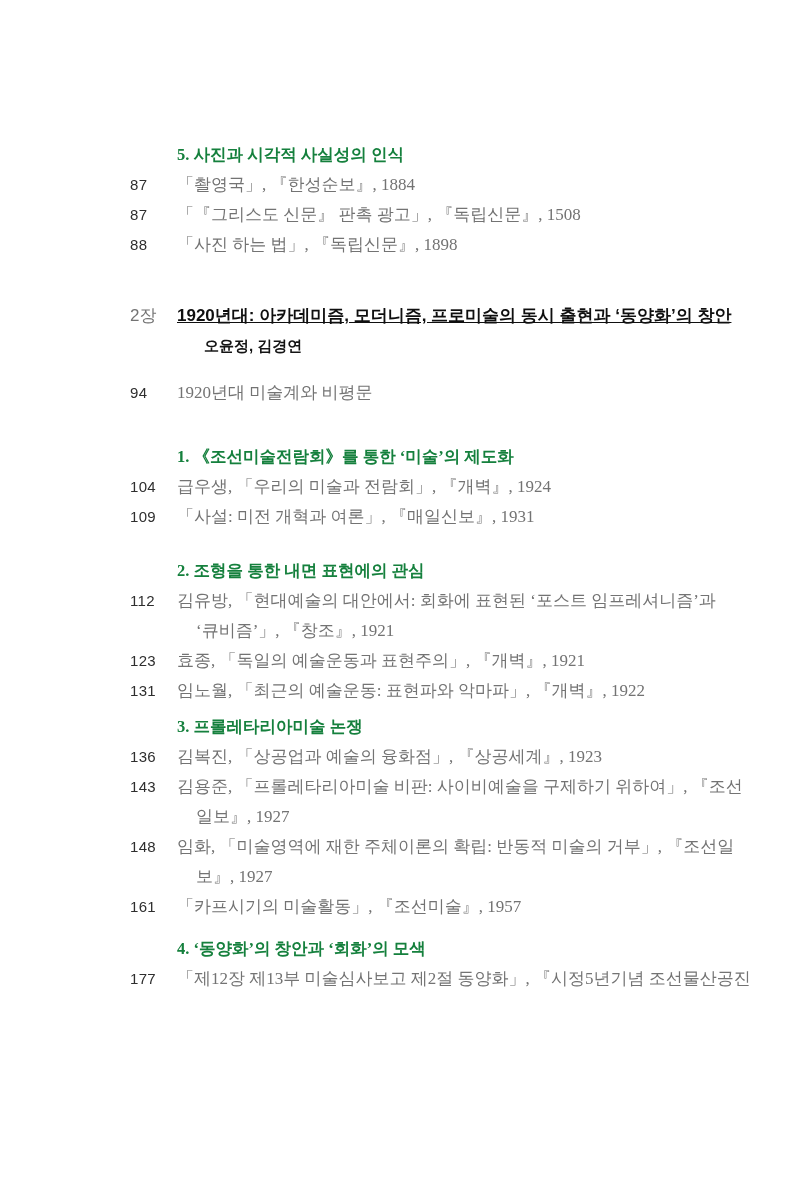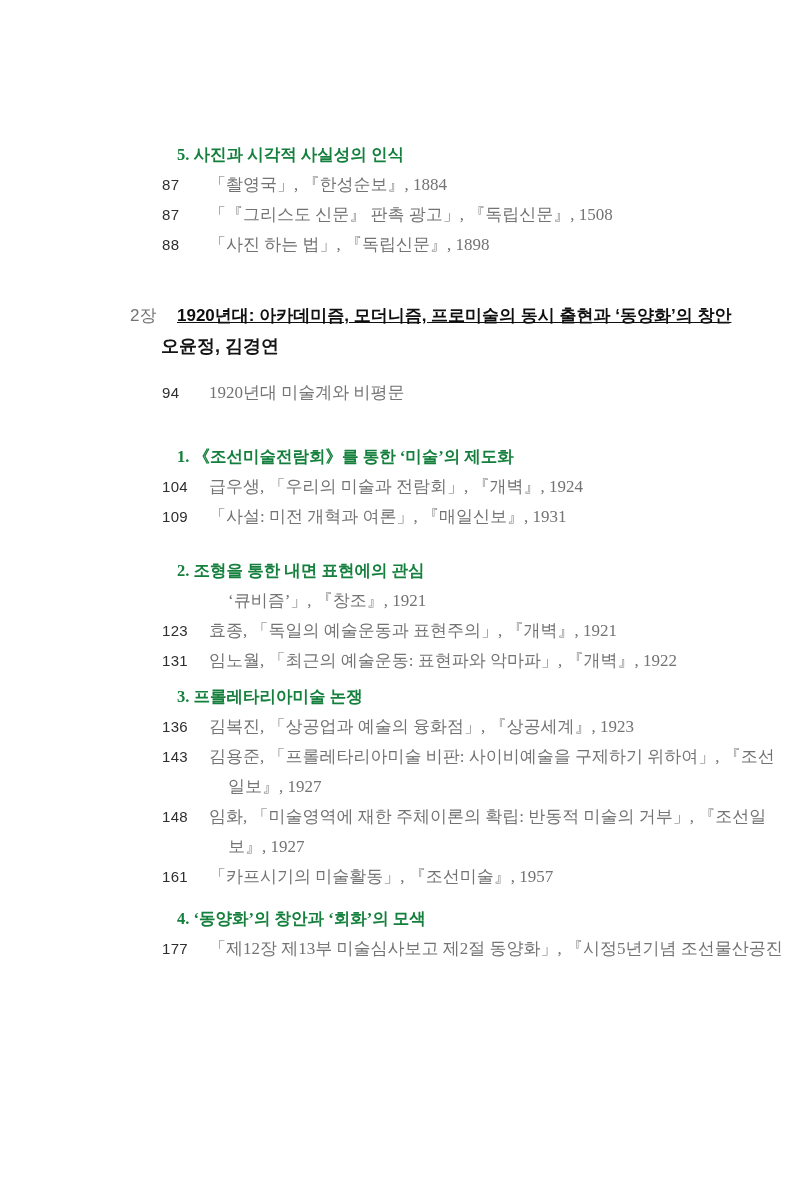--- a/index.html
+++ b/index.html
@@ -13,21 +13,21 @@
     width: 800px; height: 1200px;
     background: #ffffff;
     overflow: hidden;
     color: #262626;
   }
   .content {
     position: absolute;
     left: 130px; top: 140px;
     width: 585px;
   }
-  .row { display: flex; align-items: flex-start; margin-left: 32px; }
+  .row { display: flex; align-items: flex-start; }
   .row .num {
     flex: 0 0 47px; width: 47px;
     font-family: "Liberation Sans", "DejaVu Sans", sans-serif;
     font-size: 15px; line-height: 30px;
     color: #2e2e2e;
     letter-spacing: 0.3px;
   }
   .row .txt {
     flex: 1;
     font-size: 17px; line-height: 30px;
@@ -51,23 +51,23 @@
   }
   .chapter-head .ch-title {
     flex: 1;
     font-family: "Liberation Sans", "DejaVu Sans", sans-serif;
     font-weight: bold; font-size: 17px; line-height: 32px;
     color: #0f0f0f;
     white-space: nowrap;
     text-decoration: underline;
   }
   .ch-authors {
-    margin-left: 31px;
+    margin-left: 74px;
     font-family: "Liberation Sans", "DejaVu Sans", sans-serif;
-    font-weight: bold; font-size: 18px; line-height: 28px;
+    font-weight: bold; font-size: 15px; line-height: 28px;
     color: #141414;
   }
   .intro-row { margin-top: 18px; }
   .sec-1 .heading { margin-top: 34px; }
   .sec-2 .heading { margin-top: 24px; }
   .sec-3 .heading { margin-top: 6px; }
   .sec-4 .heading { margin-top: 12px; }
 </style>
 </head>
 <body>
@@ -109,20 +109,24 @@
         <span class="txt">급우생, 「우리의 미술과 전람회」, 『개벽』, 1924</span>
       </div>
       <div class="row">
         <span class="num">109</span>
         <span class="txt">「사설: 미전 개혁과 여론」, 『매일신보』, 1931</span>
       </div>
     </div>
 
     <div class="block sec-2">
       <div class="heading">2. 조형을 통한 내면 표현에의 관심</div>
+      <div class="row">
+        <span class="num">112</span>
+        <span class="txt">김유방, 「현대예술의 대안에서: 회화에 표현된 ‘포스트 임프레셔니즘’과</span>
+      </div>
       <div class="row cont">
         <span class="num"></span>
         <span class="txt">‘큐비즘’」, 『창조』, 1921</span>
       </div>
       <div class="row">
         <span class="num">123</span>
         <span class="txt">효종, 「독일의 예술운동과 표현주의」, 『개벽』, 1921</span>
       </div>
       <div class="row">
         <span class="num">131</span>

